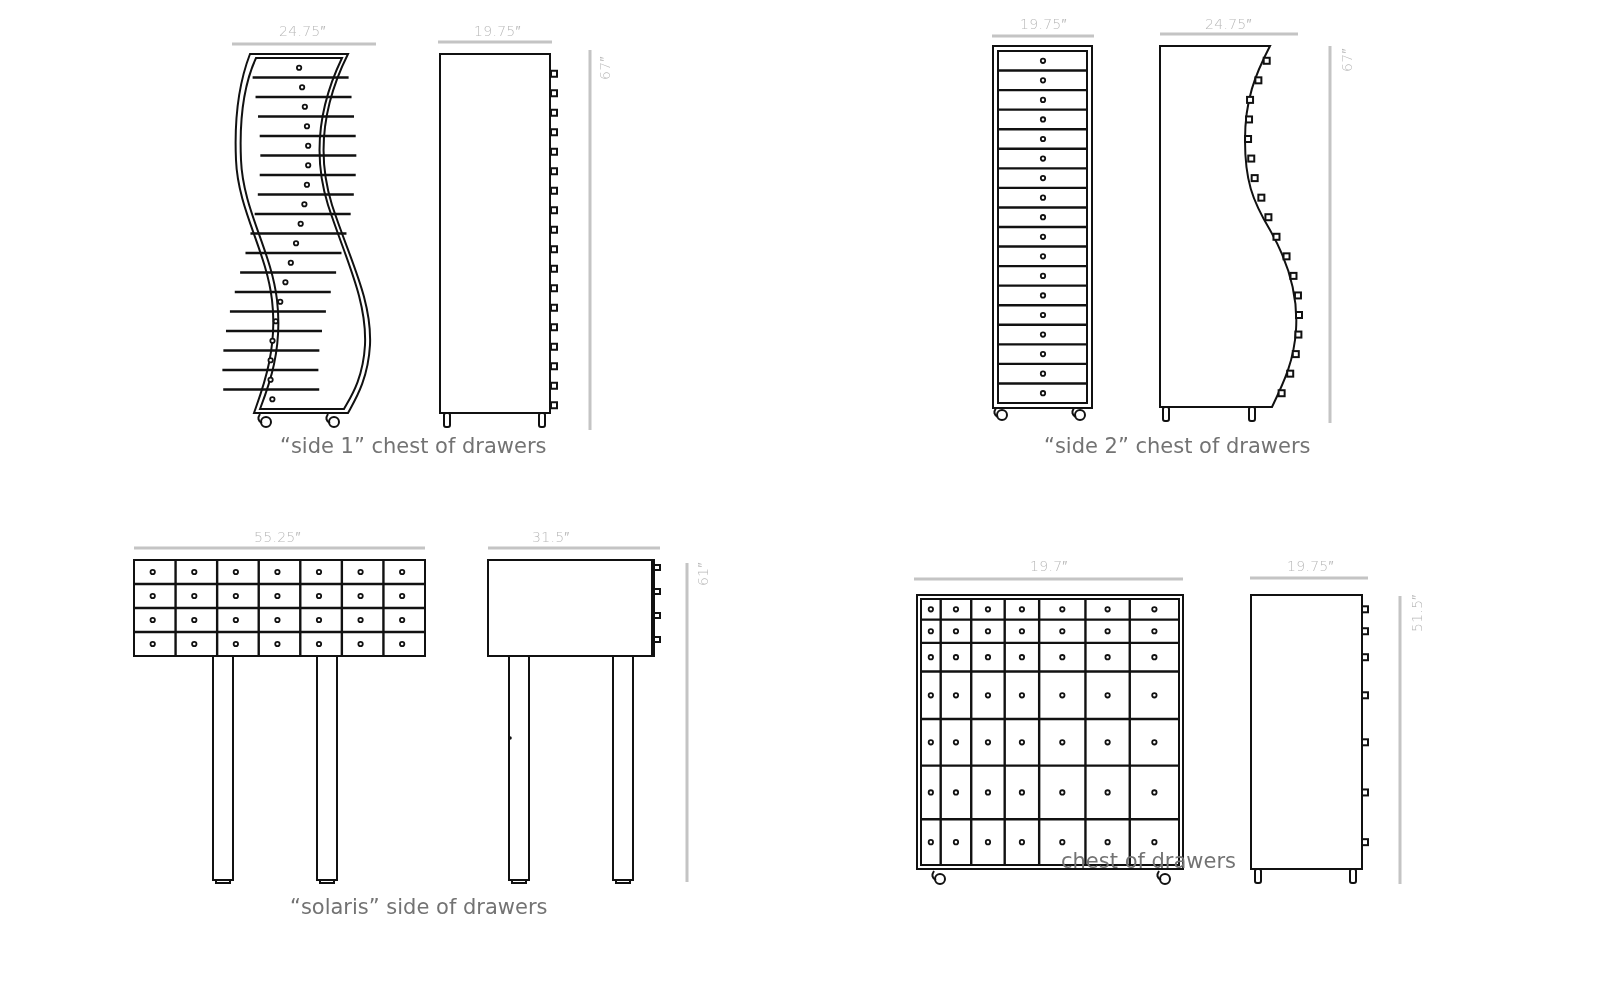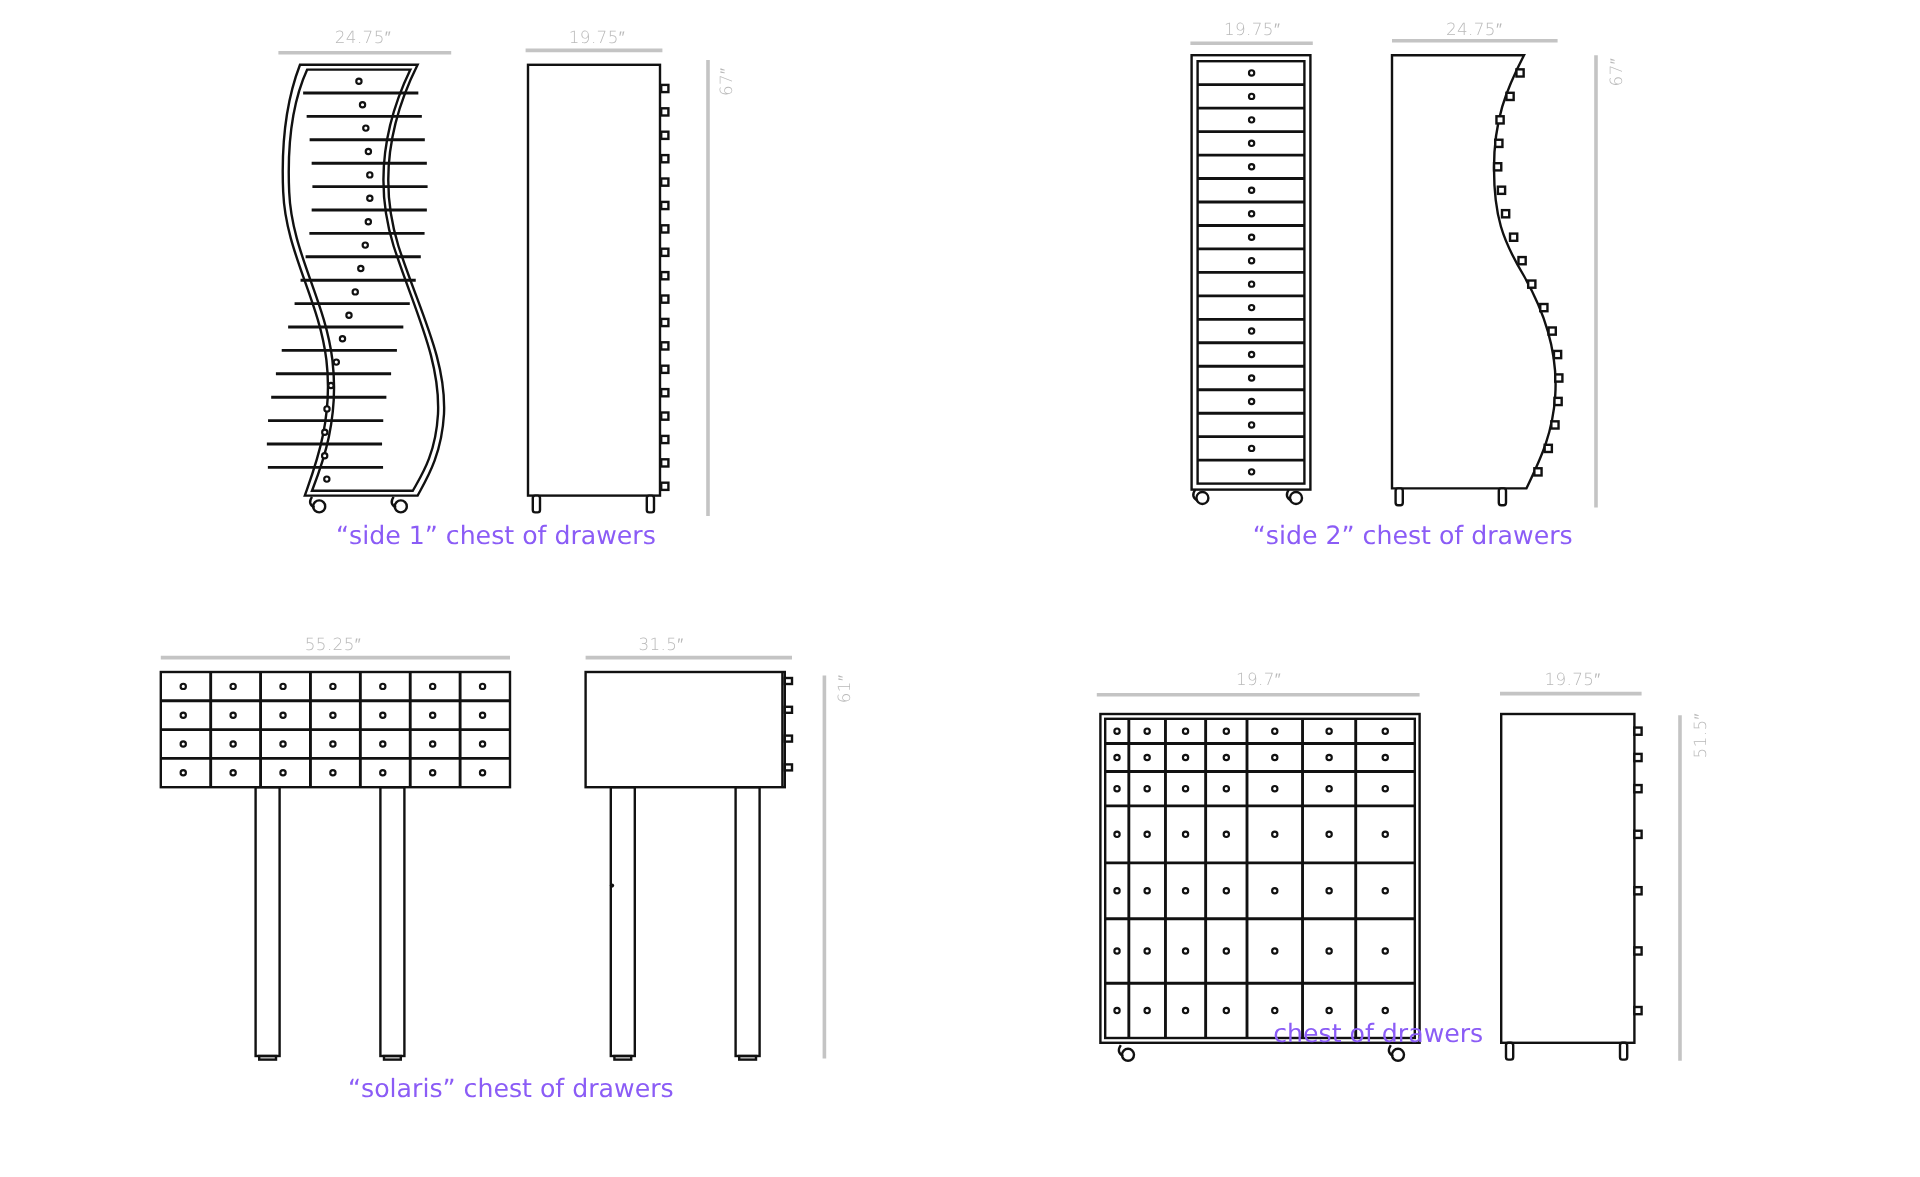--- a/index.html
+++ b/index.html
@@ -1,21 +1,21 @@
 <!DOCTYPE html>
 <html><head>
 <meta charset="utf-8">
 <style>
   html, body { margin:0; padding:0; background:#ffffff; }
   body { width:1600px; height:981px; position:relative; overflow:hidden;
          font-family:"DejaVu Sans", "Liberation Sans", sans-serif; }
   .dim { position:absolute; color:#b9b9b9; font-size:14px; letter-spacing:0.3px;
          font-family:"DejaVu Sans", sans-serif; font-weight:300; white-space:nowrap; }
   .dim.v { transform-origin:left top; transform:rotate(-90deg); }
-  .caption { position:absolute; color:#8b5cf6; font-size:21px; white-space:nowrap;
+  .caption { position:absolute; color:#737373; font-size:21px; white-space:nowrap;
              font-family:"DejaVu Sans", sans-serif; }
   svg.draw { position:absolute; left:0; top:0; }
   .ln { stroke:#111; stroke-width:2; fill:none; }
   .lnw { stroke:#111; stroke-width:2; fill:#fff; }
   .dimline { stroke:#c4c4c4; stroke-width:3; fill:none; }
   .knob { stroke:#111; stroke-width:1.8; fill:#fff; }
 </style>
 </head>
 <body>
 
@@ -346,18 +346,18 @@
 <div class="caption" style="left:280px;top:434px;">“side 1” chest of drawers</div>
 
 <div class="dim" style="left:1020px;top:16px;">19.75″</div>
 <div class="dim" style="left:1205px;top:16px;">24.75″</div>
 <div class="dim v" style="left:1339px;top:72px;">67″</div>
 <div class="caption" style="left:1007px;top:434px;margin-left:37px;">“side 2” chest of drawers</div>
 
 <div class="dim" style="left:254px;top:529px;text-align:center;">55.25″</div>
 <div class="dim" style="left:532px;top:529px;">31.5″</div>
 <div class="dim v" style="left:695px;top:586px;">61″</div>
-<div class="caption" style="left:290px;top:895px;">“solaris” chest of drawers</div>
+<div class="caption" style="left:290px;top:895px;">“solaris” side of drawers</div>
 
 <div class="dim" style="left:1030px;top:558px;">19.7″</div>
 <div class="dim" style="left:1287px;top:558px;">19.75″</div>
 <div class="dim v" style="left:1409px;top:632px;">51.5″</div>
 <div class="caption" style="left:1061px;top:849px;">chest of drawers</div>
 
 </body></html>

